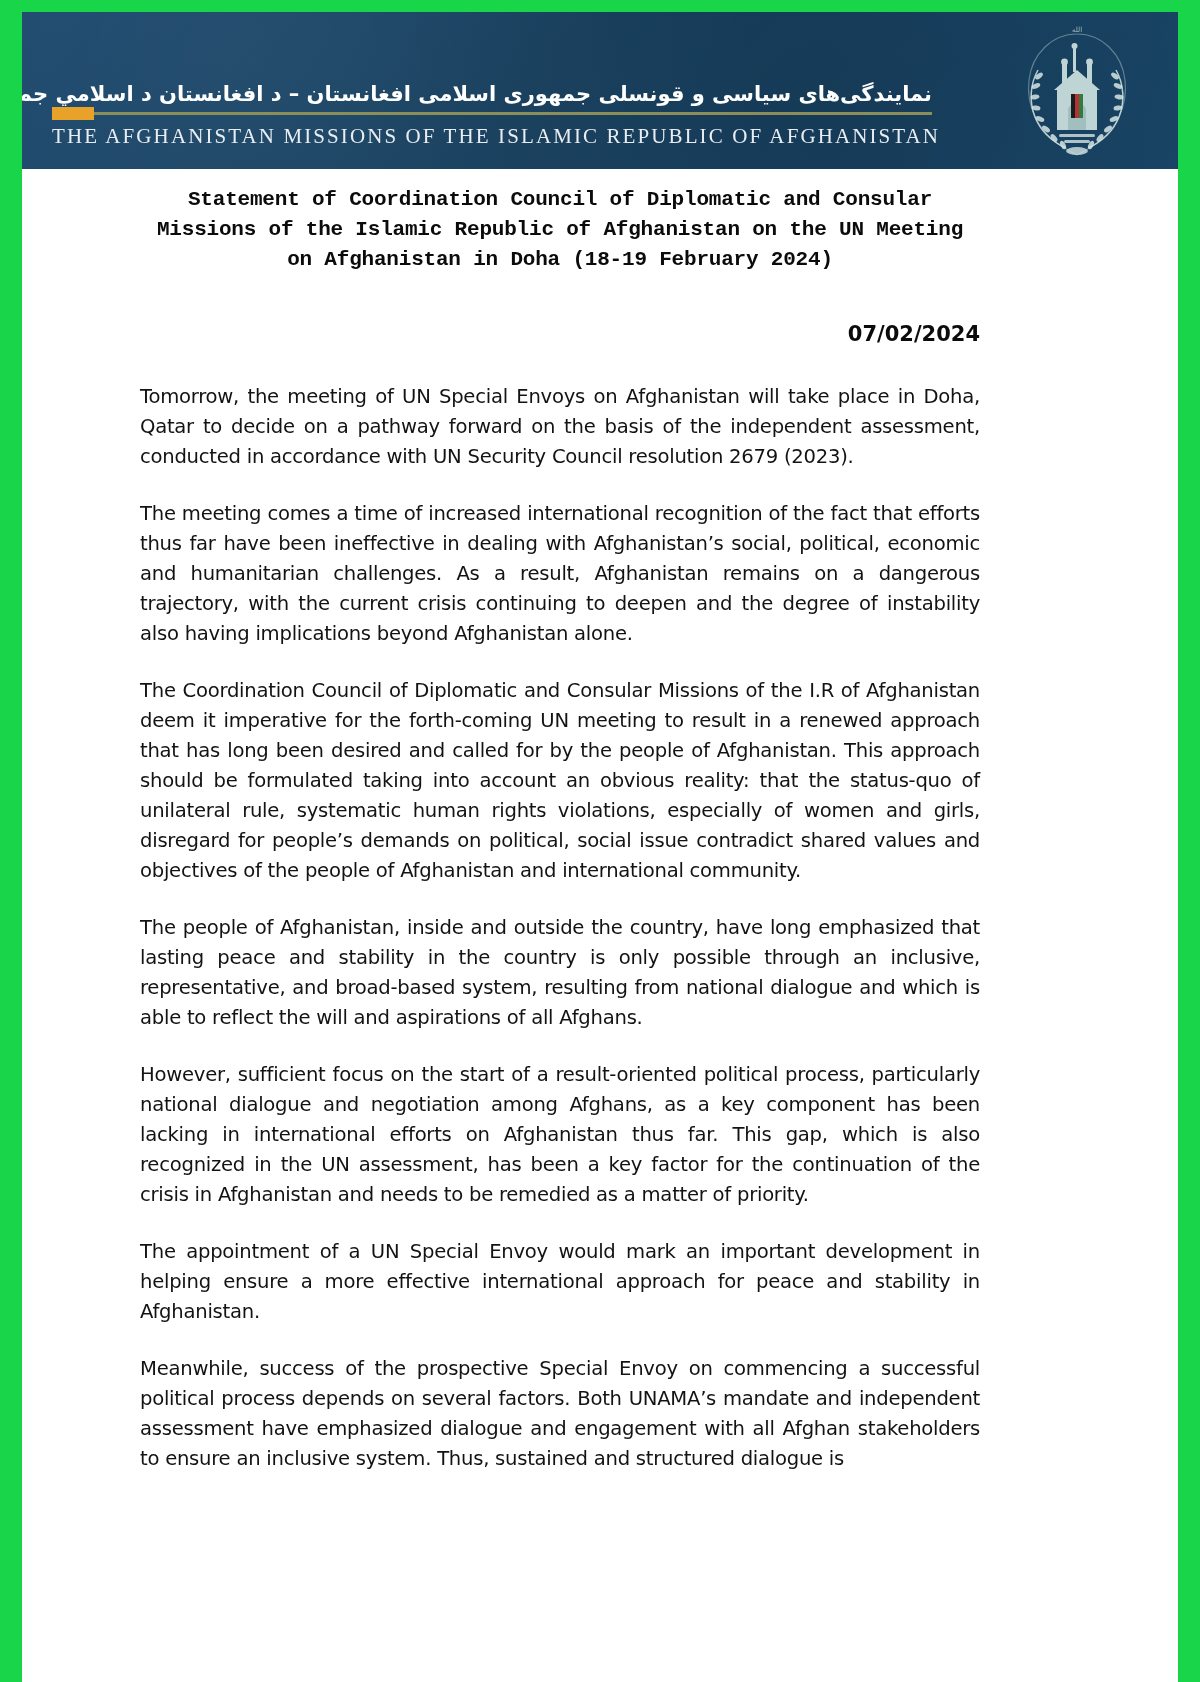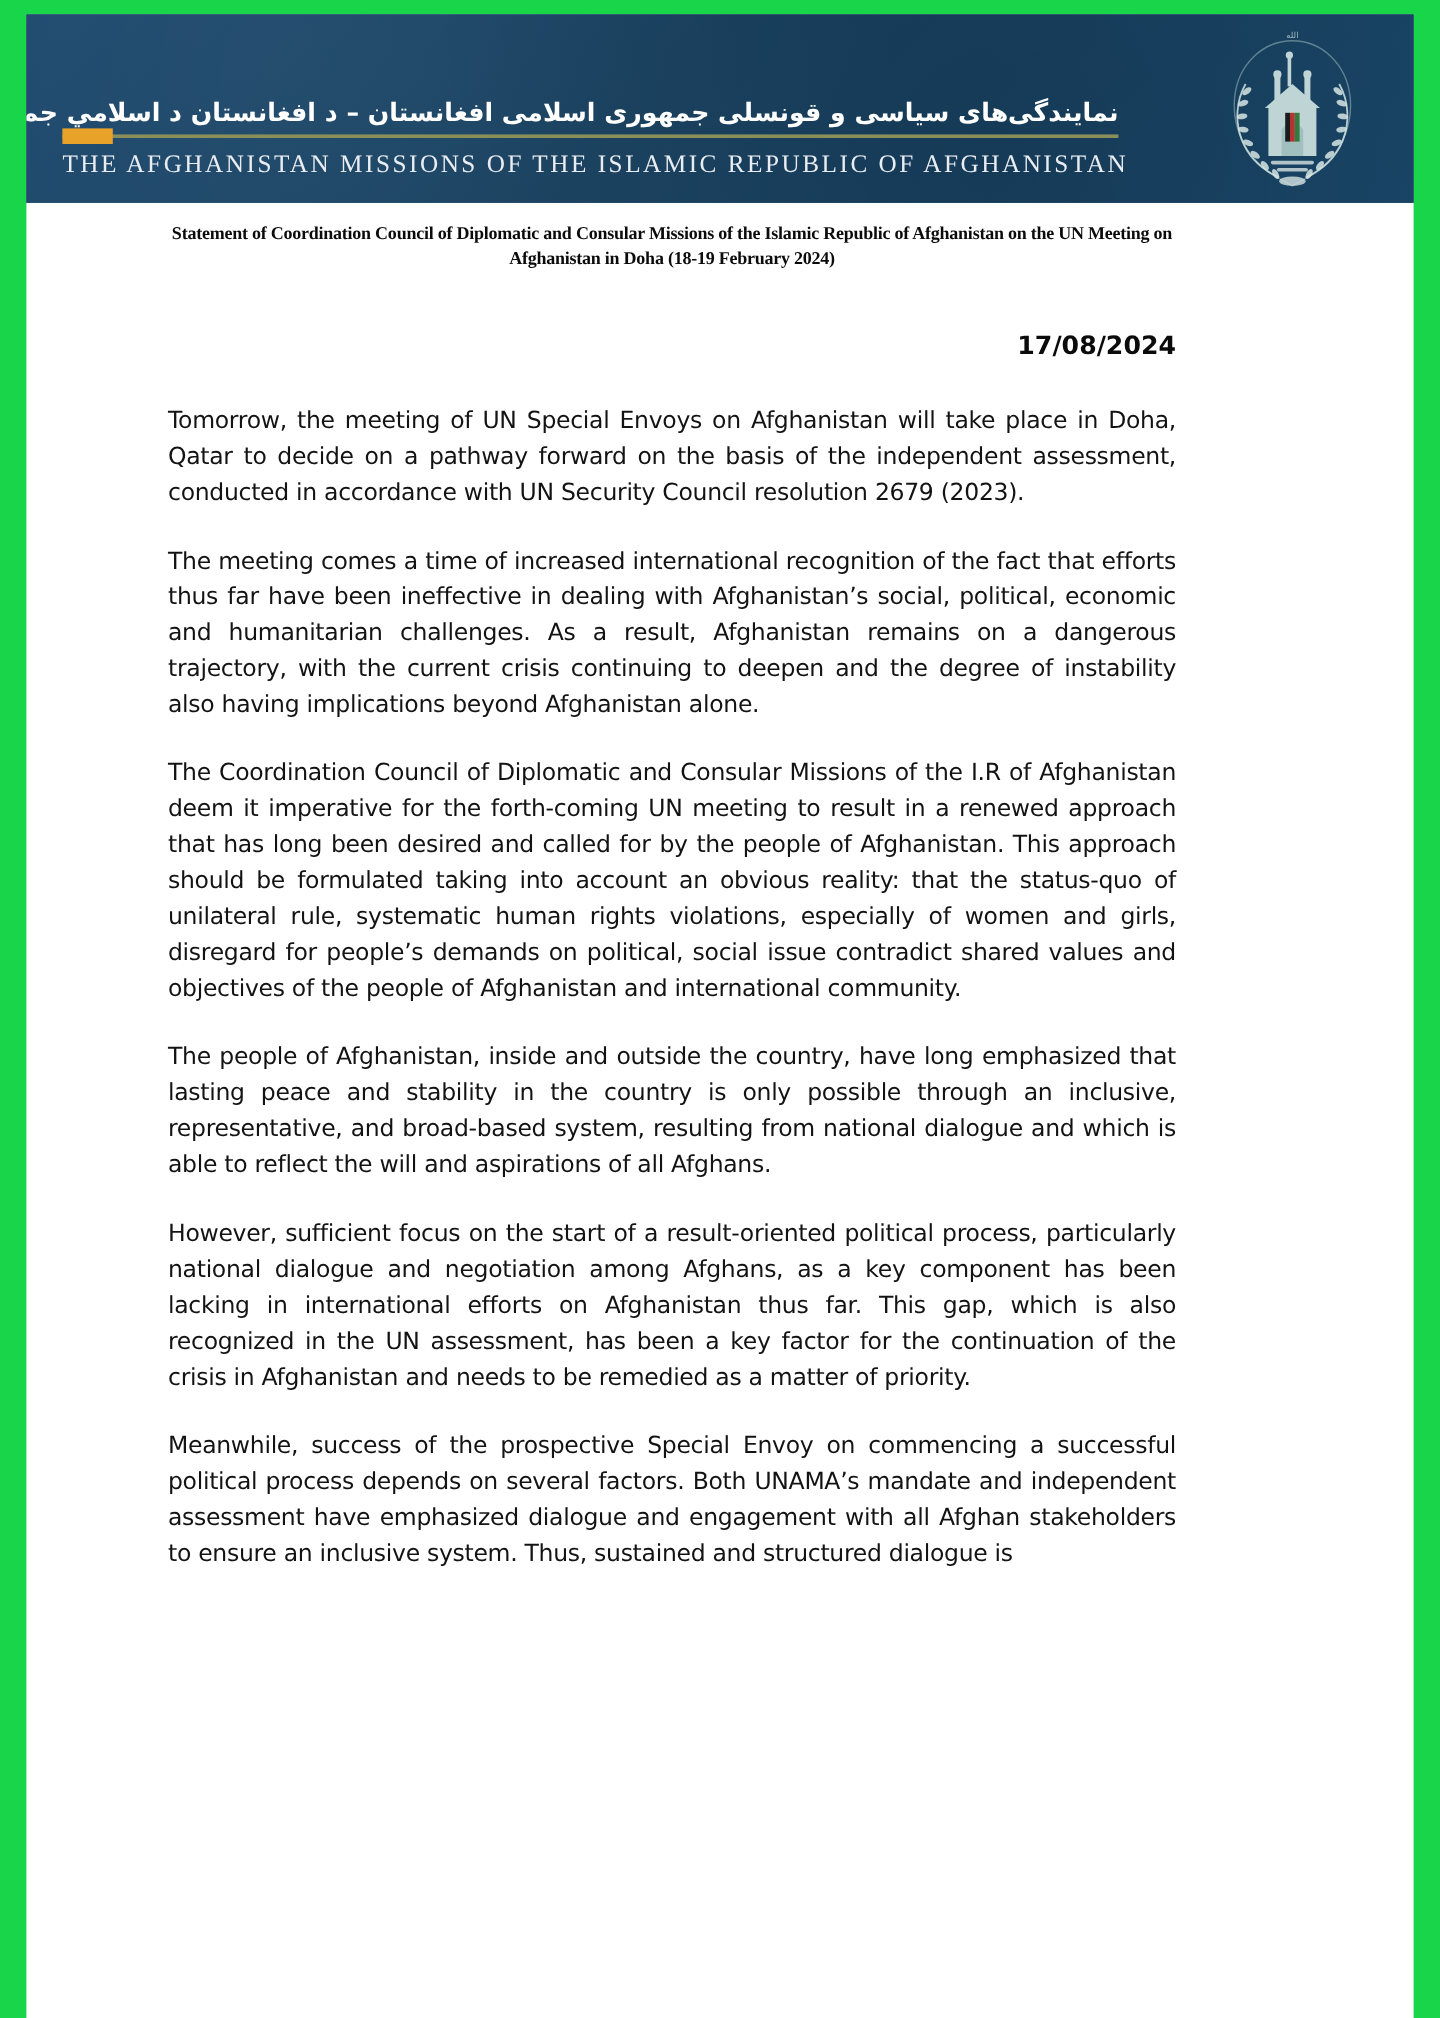--- a/index.html
+++ b/index.html
@@ -113,22 +113,22 @@
 
   
   .doc {
     position: absolute;
     left: 140px;
     top: 185px;
     width: 840px;
     color: #111111;
   }
   .doc-title {
-    font-family: Liberation Serif, serif;
-    font-size: 15px;
+    font-family: Liberation Mono, monospace;
+    font-size: 21px;
     font-weight: bold;
     line-height: 1.42;
     text-align: center;
     color: #0b0b0b;
     margin: 0;
     letter-spacing: -0.2px;
   }
   .doc-date {
     margin-top: 48px;
     font-family: "DejaVu Sans", sans-serif;
@@ -220,26 +220,27 @@
       </g>
       <text x="75" y="14" font-family="DejaVu Sans, sans-serif" font-size="7" fill="#d8eae6" text-anchor="middle" opacity="0.75">الله</text>
     </svg>
 
   </div>
 
   <div class="doc">
 
     <h1 class="doc-title">Statement of Coordination Council of Diplomatic and Consular Missions of the Islamic Republic of Afghanistan on the UN Meeting on Afghanistan in Doha (18-19 February 2024)</h1>
 
-    <div class="doc-date">17/08/2024</div>
+    <div class="doc-date">07/02/2024</div>
 
     <div class="doc-body">
       <p class="para">Tomorrow, the meeting of UN Special Envoys on Afghanistan will take place in Doha, Qatar to decide on a pathway forward on the basis of the independent assessment, conducted in accordance with UN Security Council resolution 2679 (2023).</p>
       <p class="para">The meeting comes a time of increased international recognition of the fact that efforts thus far have been ineffective in dealing with Afghanistan’s social, political, economic and humanitarian challenges. As a result, Afghanistan remains on a dangerous trajectory, with the current crisis continuing to deepen and the degree of instability also having implications beyond Afghanistan alone.</p>
       <p class="para">The Coordination Council of Diplomatic and Consular Missions of the I.R of Afghanistan deem it imperative for the forth-coming UN meeting to result in a renewed approach that has long been desired and called for by the people of Afghanistan. This approach should be formulated taking into account an obvious reality: that the status-quo of unilateral rule, systematic human rights violations, especially of women and girls, disregard for people’s demands on political, social issue contradict shared values and objectives of the people of Afghanistan and international community.</p>
       <p class="para">The people of Afghanistan, inside and outside the country, have long emphasized that lasting peace and stability in the country is only possible through an inclusive, representative, and broad-based system, resulting from national dialogue and which is able to reflect the will and aspirations of all Afghans.</p>
       <p class="para">However, sufficient focus on the start of a result-oriented political process, particularly national dialogue and negotiation among Afghans, as a key component has been lacking in international efforts on Afghanistan thus far. This gap, which is also recognized in the UN assessment, has been a key factor for the continuation of the crisis in Afghanistan and needs to be remedied as a matter of priority.</p>
+      <p class="para">The appointment of a UN Special Envoy would mark an important development in helping ensure a more effective international approach for peace and stability in Afghanistan.</p>
       <p class="para">Meanwhile, success of the prospective Special Envoy on commencing a successful political process depends on several factors.  Both UNAMA’s mandate and independent assessment have emphasized dialogue and engagement with all Afghan stakeholders to ensure an inclusive system. Thus, sustained and structured dialogue is</p>
     </div>
 
   </div>
 
 </div>
 
 </body></html>

